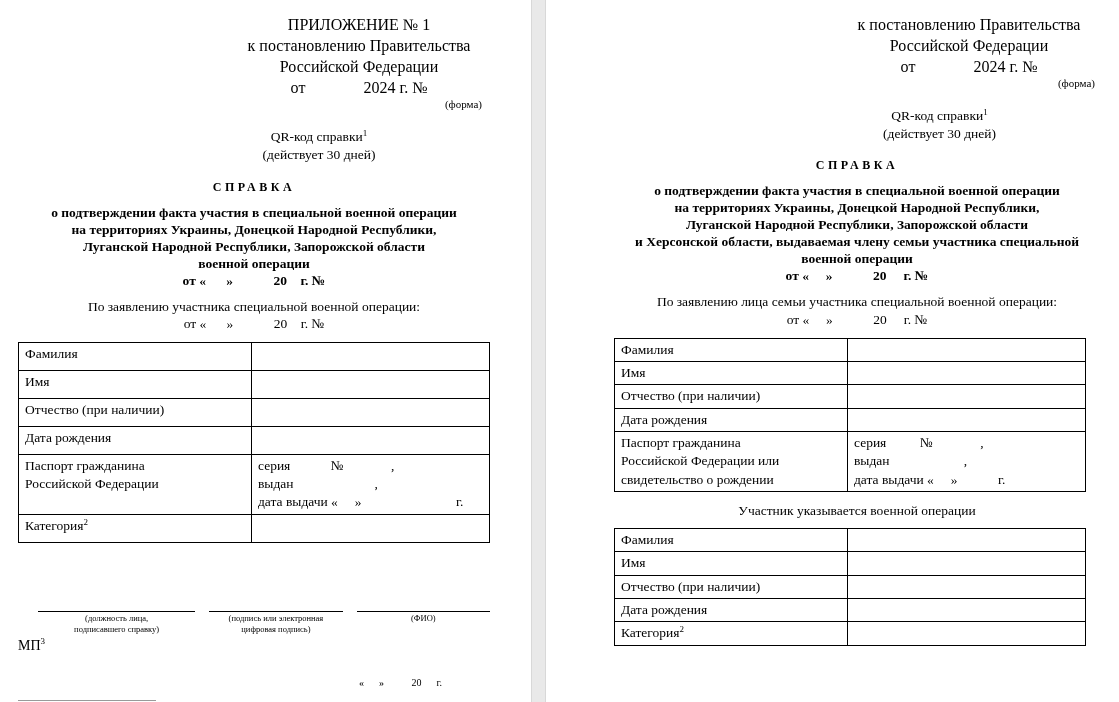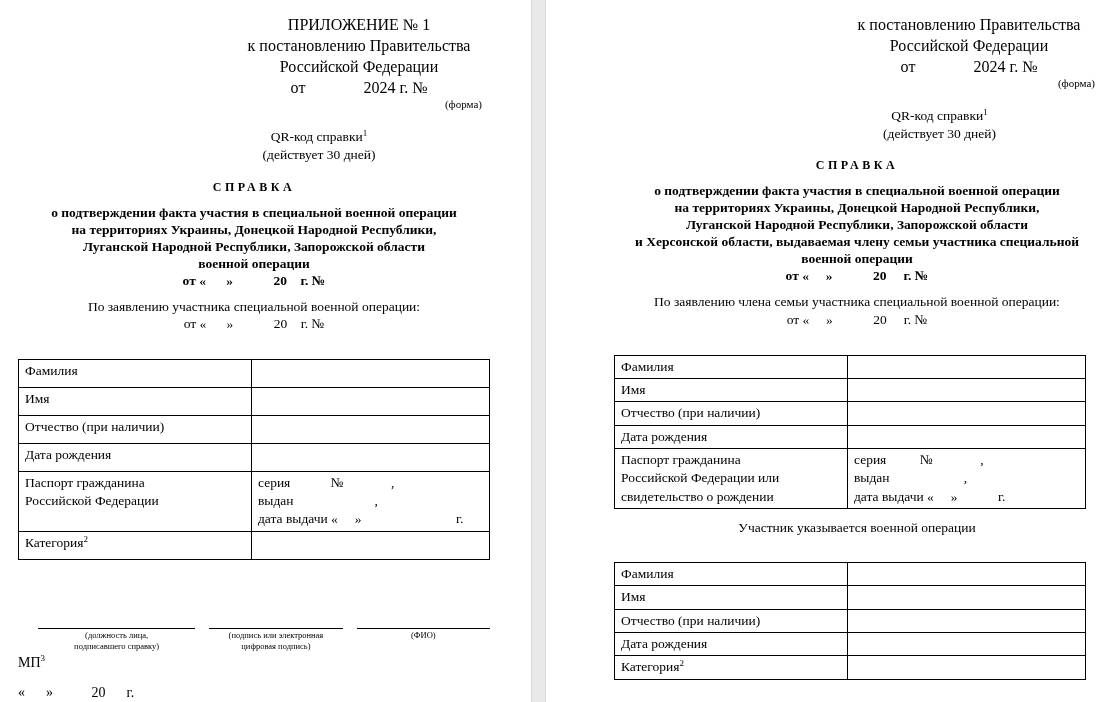--- a/index.html
+++ b/index.html
@@ -98,21 +98,21 @@
     margin-top: 9px;
     line-height: 1.3;
   }
   .appline .dateline2 { white-space: pre; display: block; }
 
   
   table.form {
     border-collapse: collapse;
     table-layout: fixed;
     font-size: 13.5px;
-    margin-top: 26px;
+    margin-top: 9px;
   }
   table.form td {
     border: 1px solid #000000;
     padding: 2px 5px 2px 6px;
     vertical-align: top;
     line-height: 1.36;
   }
   table.form td.label { }
   table.form.left  { width: 472px; }
   table.form.left  col.c1 { width: 233px; }
@@ -149,23 +149,24 @@
   .sig-gap  { width: 14px; }
   .sigblock-left  { margin-left: 20px; }
   .sigblock-right { margin-left: 16px; }
 
   .mp {
     font-size: 14px;
     margin-top: 5px;
   }
   .mp-left { margin-top: 4px; }
   .dateright {
-    font-size: 14px;
+    text-align: right;
+    font-size: 10px;
     white-space: pre;
-    margin-top: 14px;
+    margin-top: 23px;
   }
   .dateright-left  { padding-right: 48px; }
 
   
   .fn-rule {
     border: 0;
     border-top: 1px solid #9a9a9a;
     width: 138px;
     margin: 12px 0 5px 0;
   }
@@ -313,21 +314,21 @@
     <div class="subtitle">
       <div>о подтверждении факта участия в специальной военной операции</div>
       <div>на территориях Украины, Донецкой Народной Республики,</div>
       <div>Луганской Народной Республики, Запорожской области</div>
       <div>и Херсонской области, выдаваемая члену семьи участника специальной</div>
       <div>военной операции</div>
       <div class="dateline">от «     »            20     г. №</div>
     </div>
 
     <div class="appline">
-      <div>По заявлению члена семьи участника специальной военной операции:</div>
+      <div>По заявлению лица семьи участника специальной военной операции:</div>
       <span class="dateline2">от «     »            20     г. №</span>
     </div>
 
     <div class="tbl-wrap-right">
       <table class="form right">
         <colgroup>
             <col class="c1">
             <col>
           </colgroup>
         <tbody>

